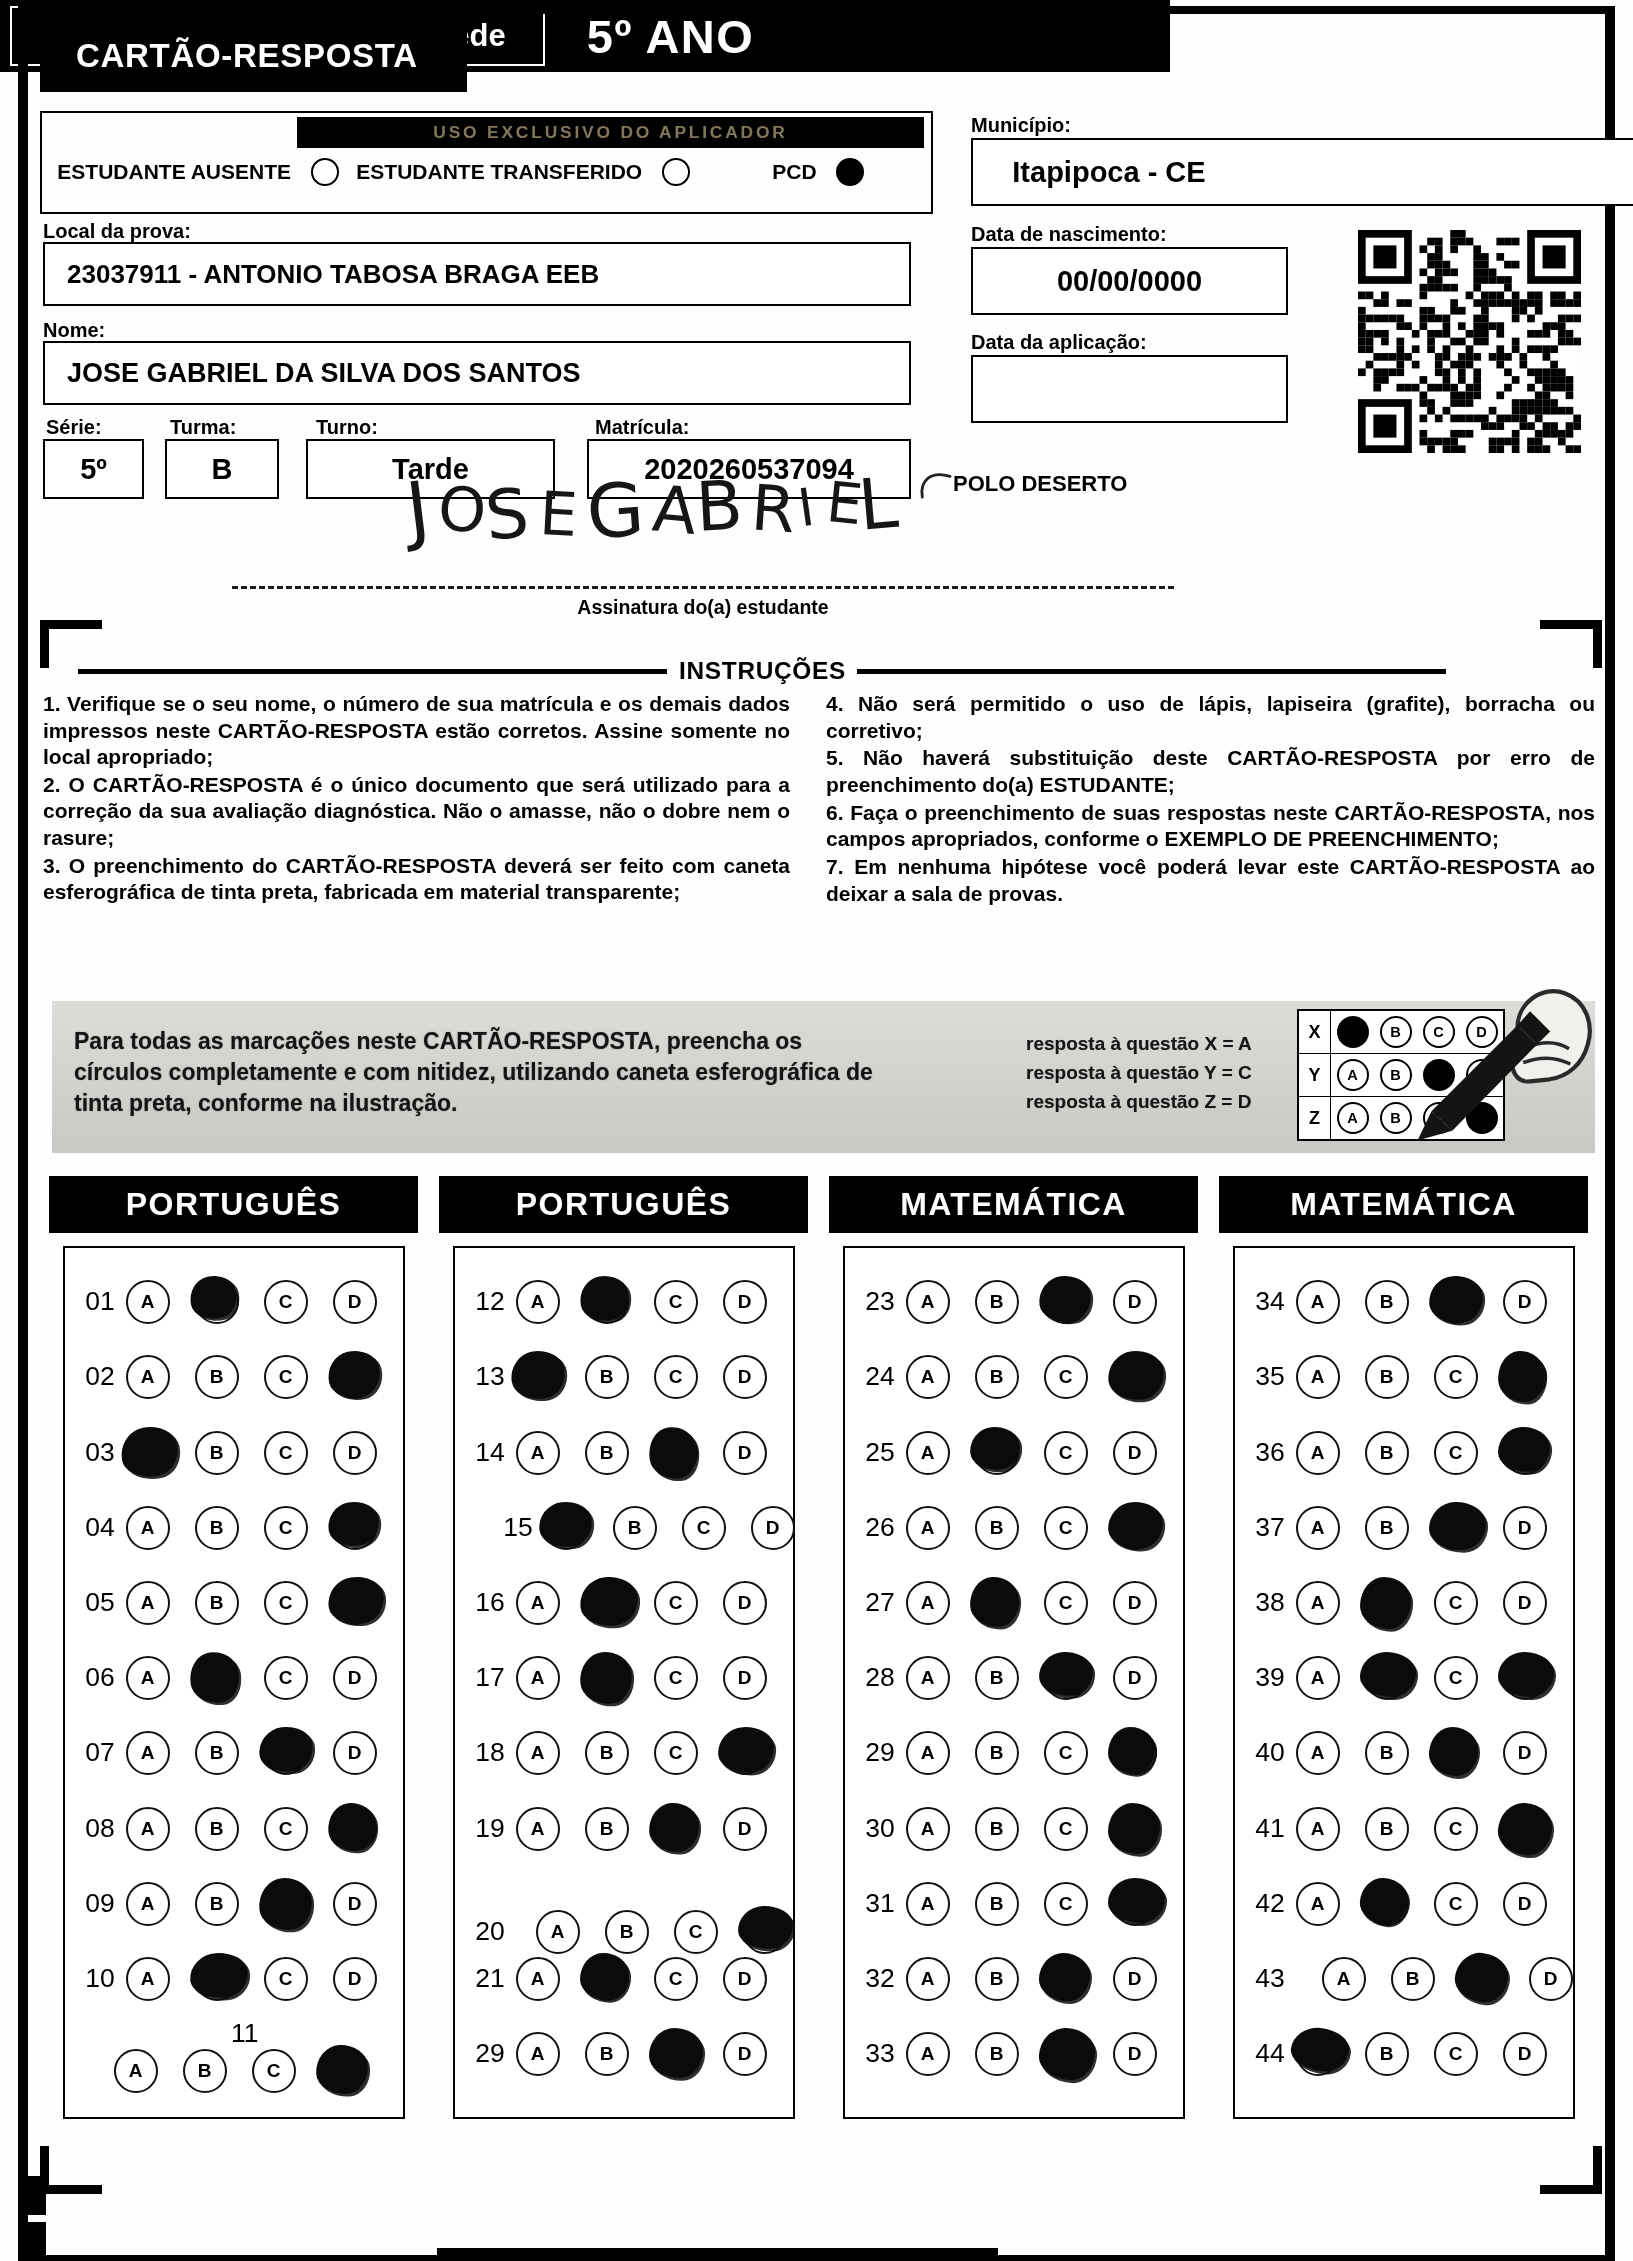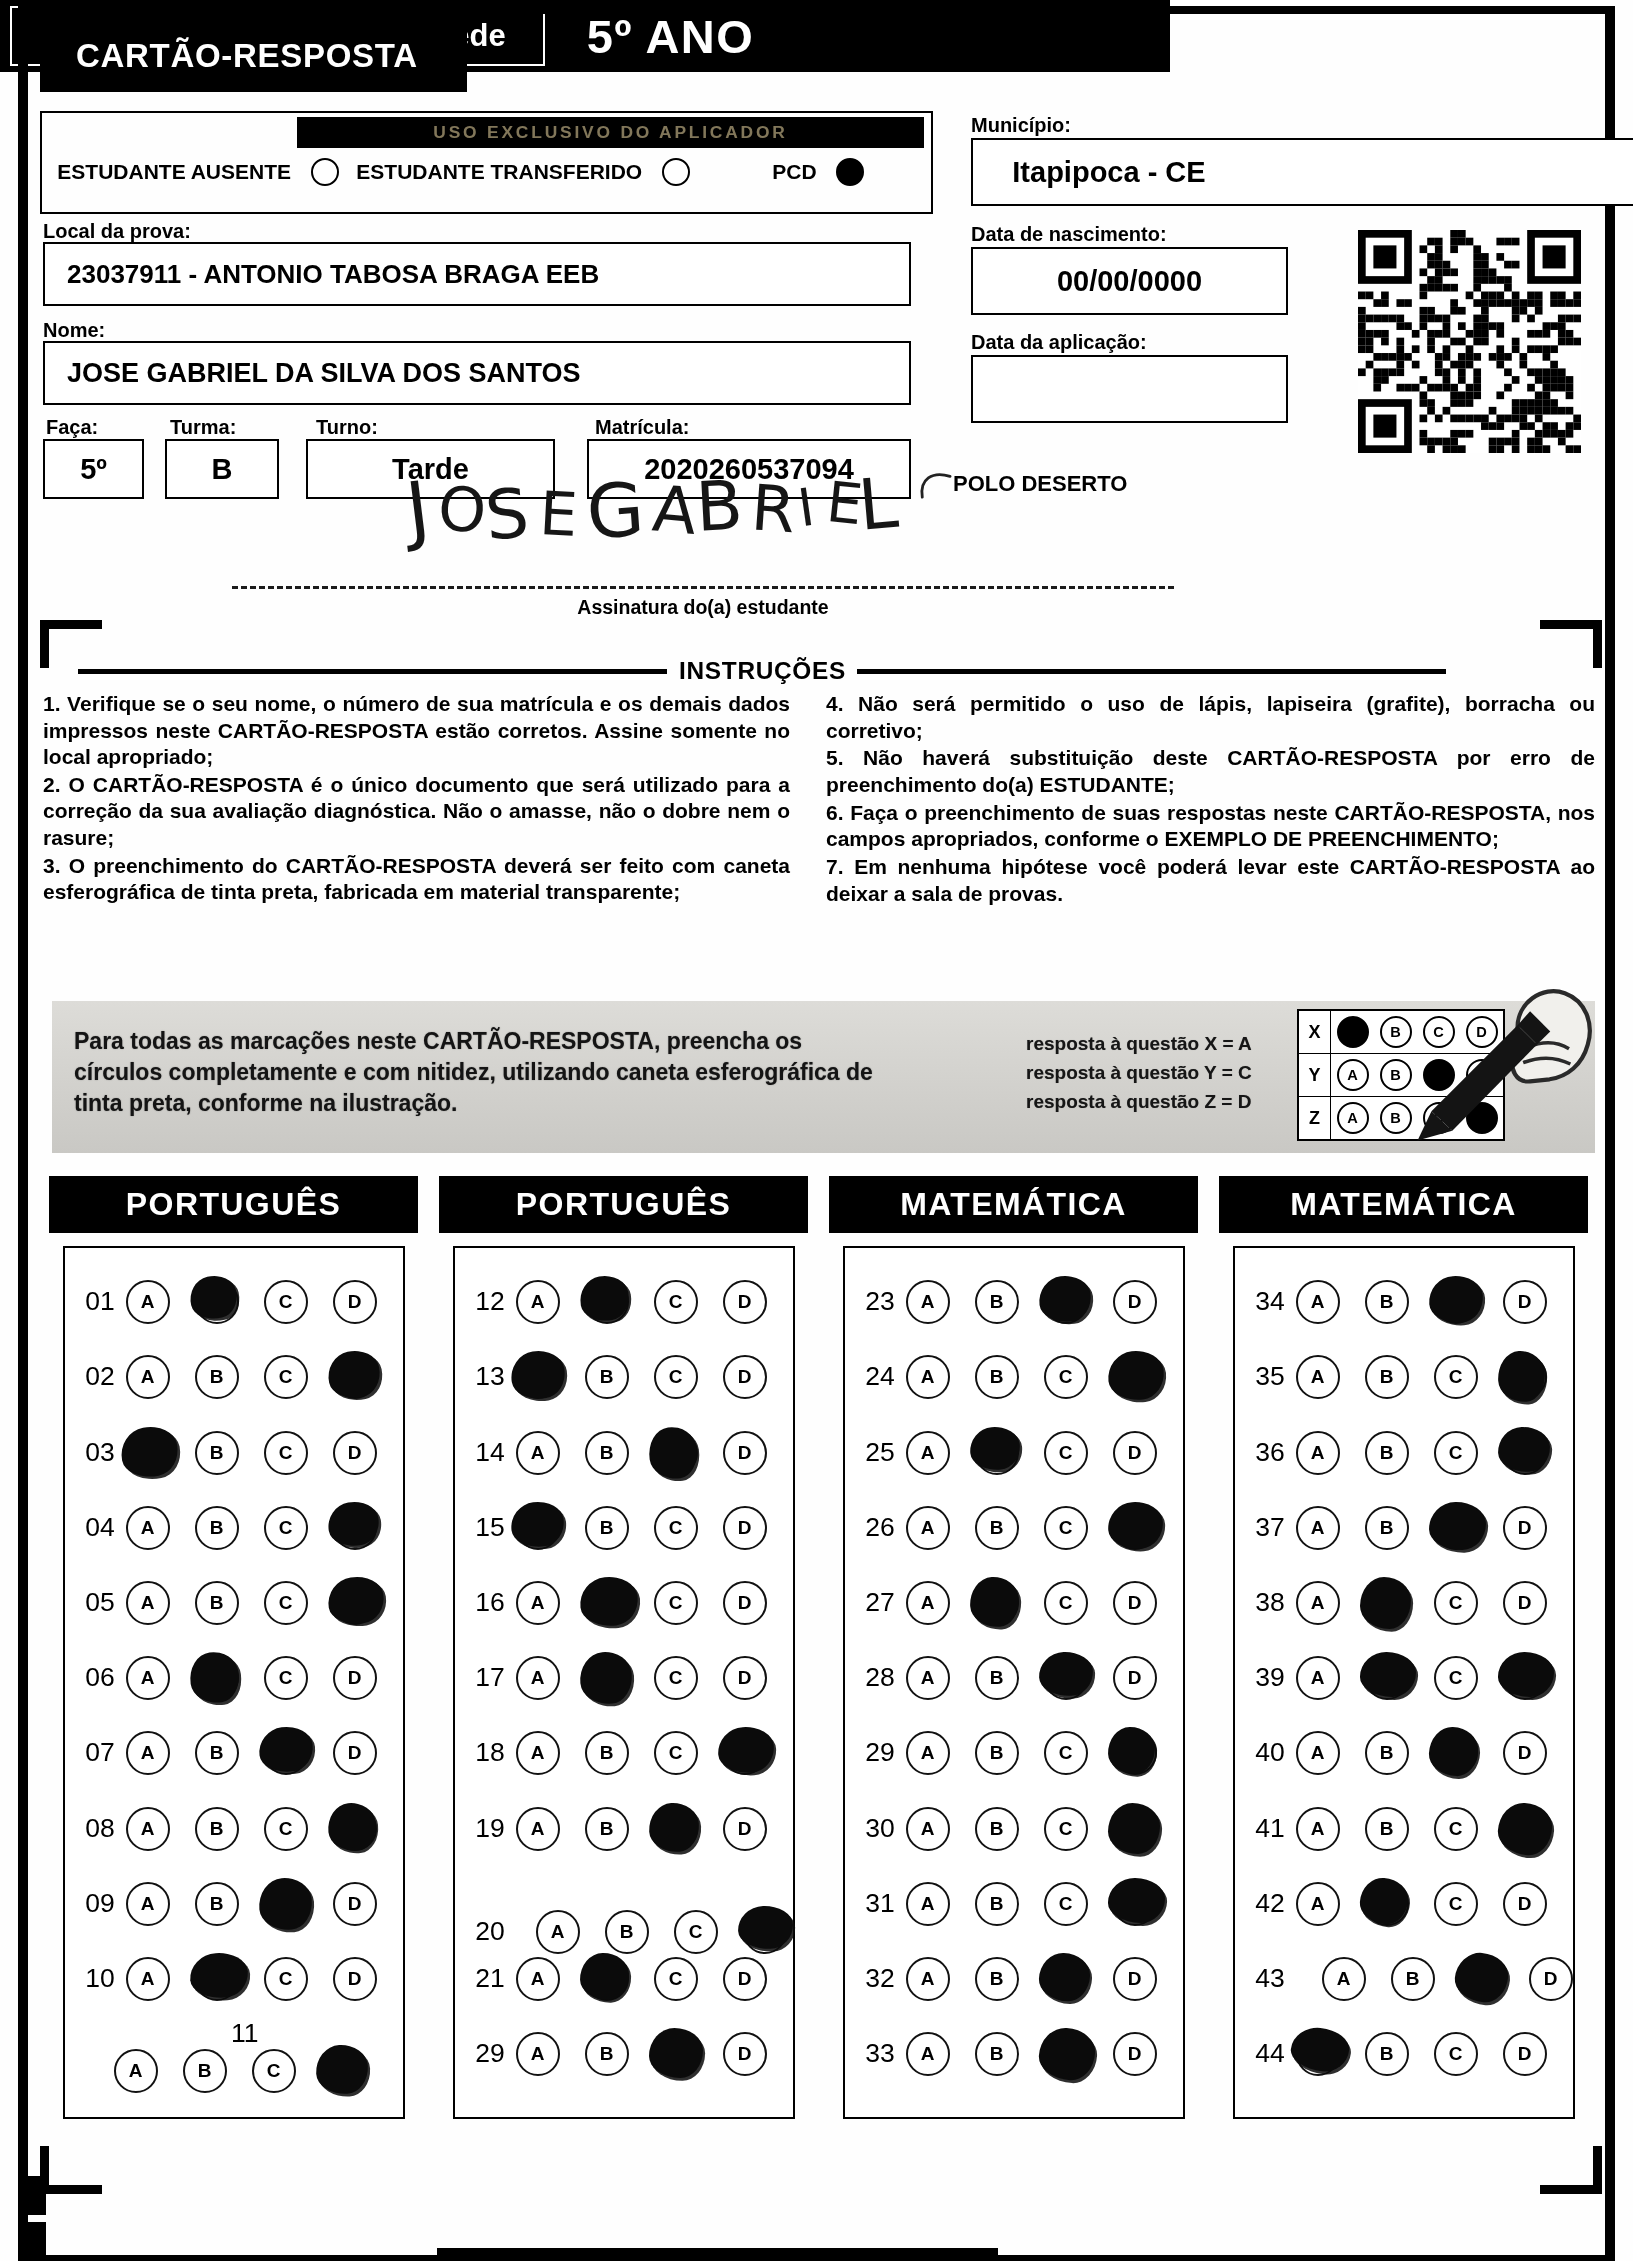--- a/index.html
+++ b/index.html
@@ -474,21 +474,21 @@
 <div class="lbl" style="left:43px;top:220px;">Local da prova:</div>
 <div class="fbox" style="left:43px;top:242px;width:864px;height:60px;">
   <span class="fval" style="font-size:26px;padding-left:22px;">23037911 - ANTONIO TABOSA BRAGA EEB</span>
 </div>
 
 <div class="lbl" style="left:43px;top:319px;">Nome:</div>
 <div class="fbox" style="left:43px;top:341px;width:864px;height:60px;">
   <span class="fval" style="font-size:27px;padding-left:22px;">JOSE GABRIEL DA SILVA DOS SANTOS</span>
 </div>
 
-<div class="lbl" style="left:46px;top:416px;">Faça:</div>
+<div class="lbl" style="left:46px;top:416px;">Série:</div>
 <div class="lbl" style="left:170px;top:416px;">Turma:</div>
 <div class="lbl" style="left:316px;top:416px;">Turno:</div>
 <div class="lbl" style="left:595px;top:416px;">Matrícula:</div>
 
 <div class="fbox ctr" style="left:43px;top:439px;width:97px;height:56px;">
   <span class="fval" style="font-size:29px;">5º</span>
 </div>
 <div class="fbox ctr" style="left:165px;top:439px;width:110px;height:56px;">
   <span class="fval" style="font-size:29px;">B</span>
 </div>
@@ -721,21 +721,21 @@
         </div>
         <div class="q-row" style="top: 169px;">
           <span class="q-num">14</span>
           <span class="q-bubbles">
             <span class="bub">A</span>
             <span class="bub">B</span>
             <span class="bub">C<span class="mk" style="width:48px;height:52px;transform:rotate(-8deg)"></span></span>
             <span class="bub">D</span>
           </span>
         </div>
-        <div class="q-row" style="top: 244px;">
+        <div class="q-row" style="top: 244px; padding-left: 28px;">
           <span class="q-num">15</span>
           <span class="q-bubbles">
             <span class="bub">A<span class="mk" style="width:53px;height:45px;transform:rotate(-7deg)"></span></span>
             <span class="bub">B</span>
             <span class="bub">C</span>
             <span class="bub">D</span>
           </span>
         </div>
         <div class="q-row" style="top: 319px;">
           <span class="q-num">16</span>

